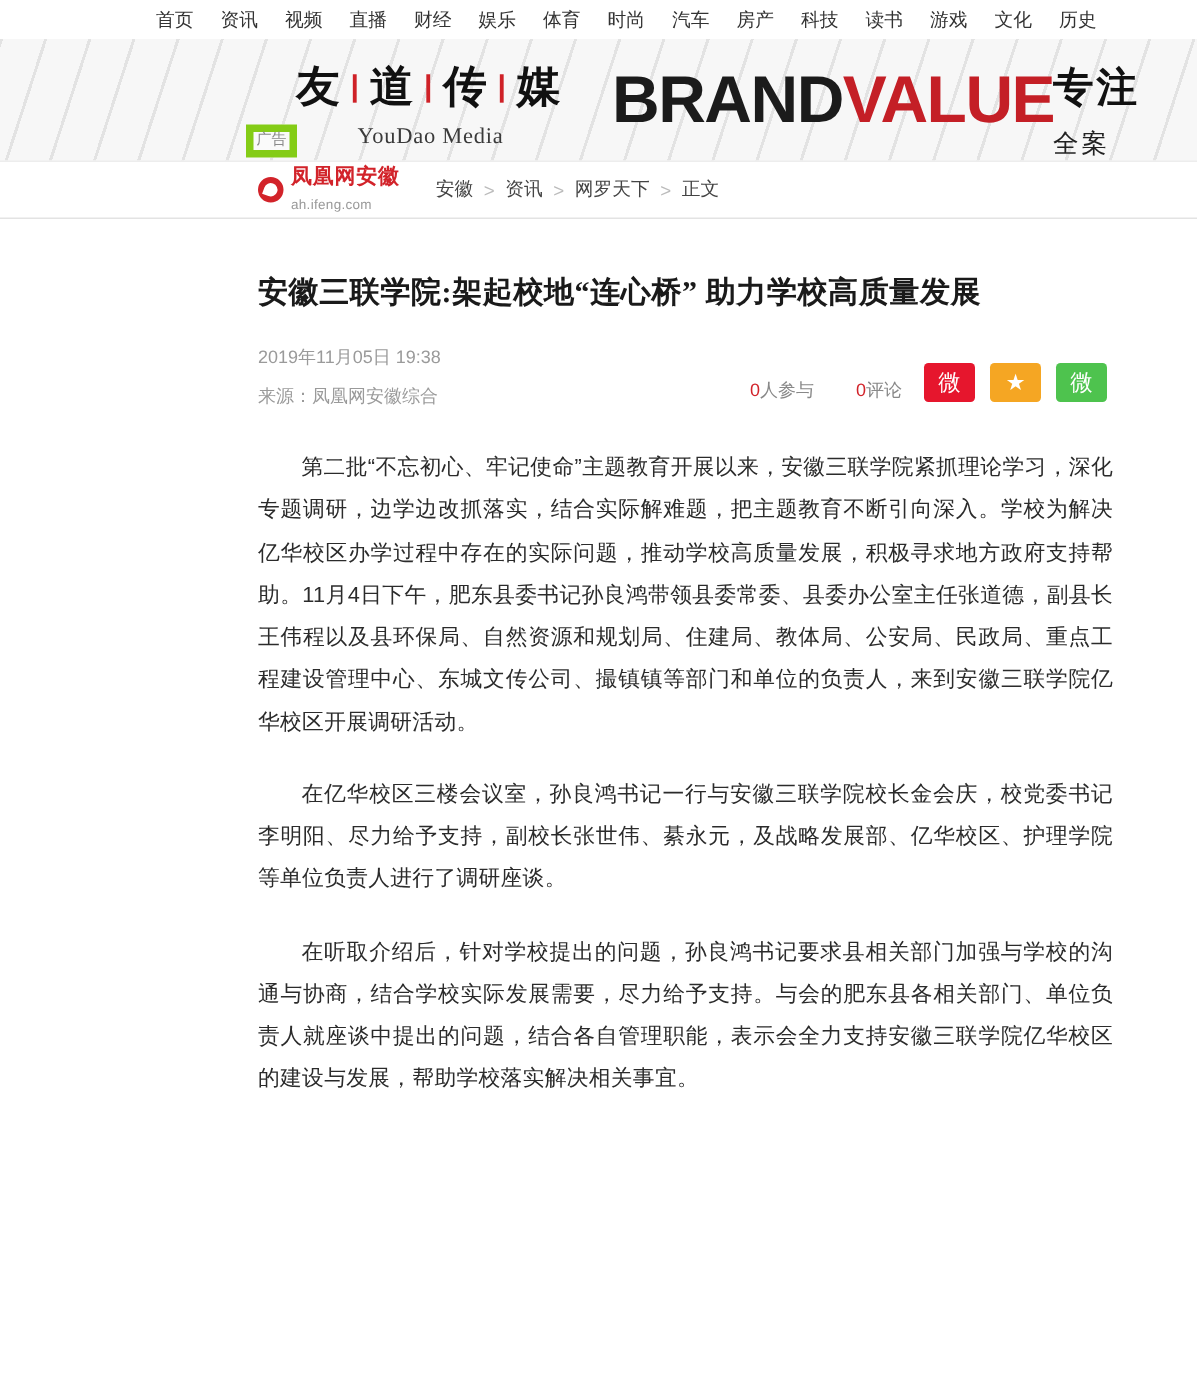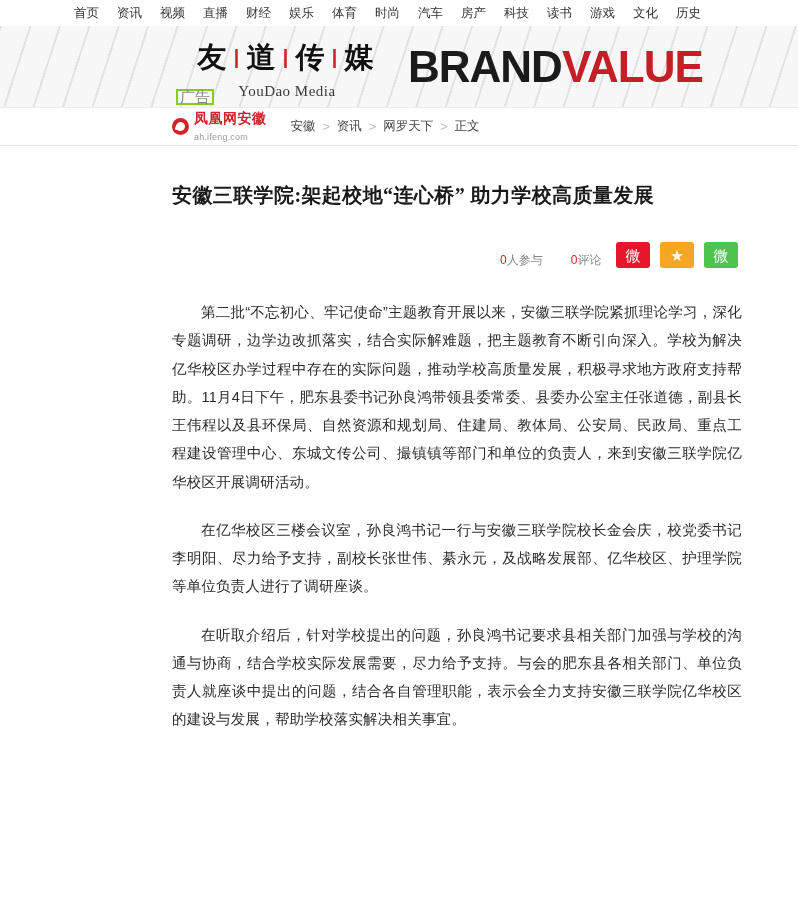--- a/index.html
+++ b/index.html
@@ -14,21 +14,21 @@
     height: 918px;
     position: relative;
     overflow: hidden;
   }
 
   
   .topnav {
     height: 26px;
     display: flex;
     align-items: center;
-    padding-left: 74px;
+    padding-left: 104px;
     gap: 18px;
     font-size: 12.5px;
     color: #333;
     background: #fff;
   }
   .topnav a {
     color: #333;
     text-decoration: none;
     white-space: nowrap;
   }
@@ -117,25 +117,25 @@
   }
   .zhuan-bot {
     margin-top: 8px;
     font-family: "Liberation Serif", serif;
     font-size: 17px;
     color: #222;
     letter-spacing: 2px;
   }
   .ad-tag {
     position: absolute;
-    left: 176px;
+    left: 164px;
     bottom: 2px;
-    font-size: 15px;
+    font-size: 10px;
     color: #8a8a8a;
-    border: 2px solid #84cc16;
+    border: 5px solid #84cc16;
     padding: 0 2px;
     background: #fafafa;
     line-height: 12px;
   }
 
   
   .crumbbar {
     height: 38px;
     border-bottom: 1px solid #e3e3e3;
     display: flex;
@@ -289,20 +289,24 @@
   <div class="banner-stripes"></div>
   <div class="banner-inner">
 
     <div class="youdao">
       <div class="youdao-cn"><span>友</span><i>|</i><span>道</span><i>|</i><span>传</span><i>|</i><span>媒</span></div>
       <div class="youdao-en">YouDao Media</div>
     </div>
 
     <div class="brandvalue"><span class="b1">BRAND</span><span class="b2">VALUE</span></div>
 
+    <div class="zhuan">
+      <div class="zhuan-top">专注</div>
+      <div class="zhuan-bot">全案</div>
+    </div>
 
     <div class="ad-tag">广告</div>
   </div>
 </div>
 
 <div class="crumbbar">
   <div class="logo">
     <span class="logo-mark"></span>
     <span class="logo-text">
       <span class="logo-cn">凤凰网安徽</span><br>
@@ -318,20 +322,24 @@
     <span class="crumb-sep">&gt;</span>
     <a href="#">正文</a>
   </div>
 </div>
 
 <main class="article">
 
   <h1 class="headline">安徽三联学院:架起校地“连心桥” 助力学校高质量发展</h1>
 
   <div class="meta-row">
+    <div class="meta-left">
+      <div class="meta-date">2019年11月05日 19:38</div>
+      <div class="meta-source">来源：凤凰网安徽综合</div>
+    </div>
 
     <div class="counts">
       <span><span class="num">0</span><span>人参与</span></span>
       <span><span class="num">0</span><span>评论</span></span>
     </div>
 
     <div class="share">
       <span class="sbtn weibo">微</span>
       <span class="sbtn fav">★</span>
       <span class="sbtn wechat">微</span>

